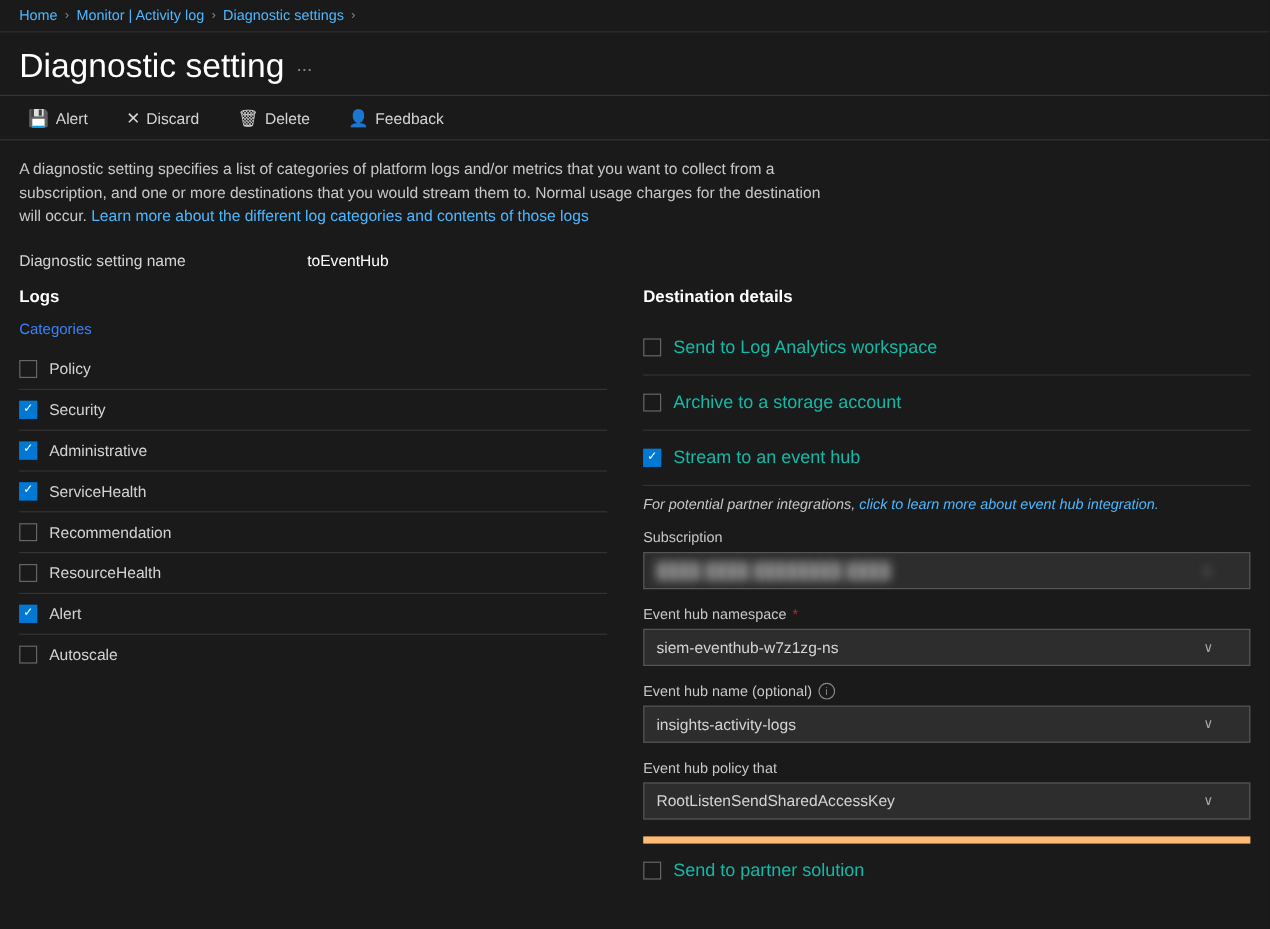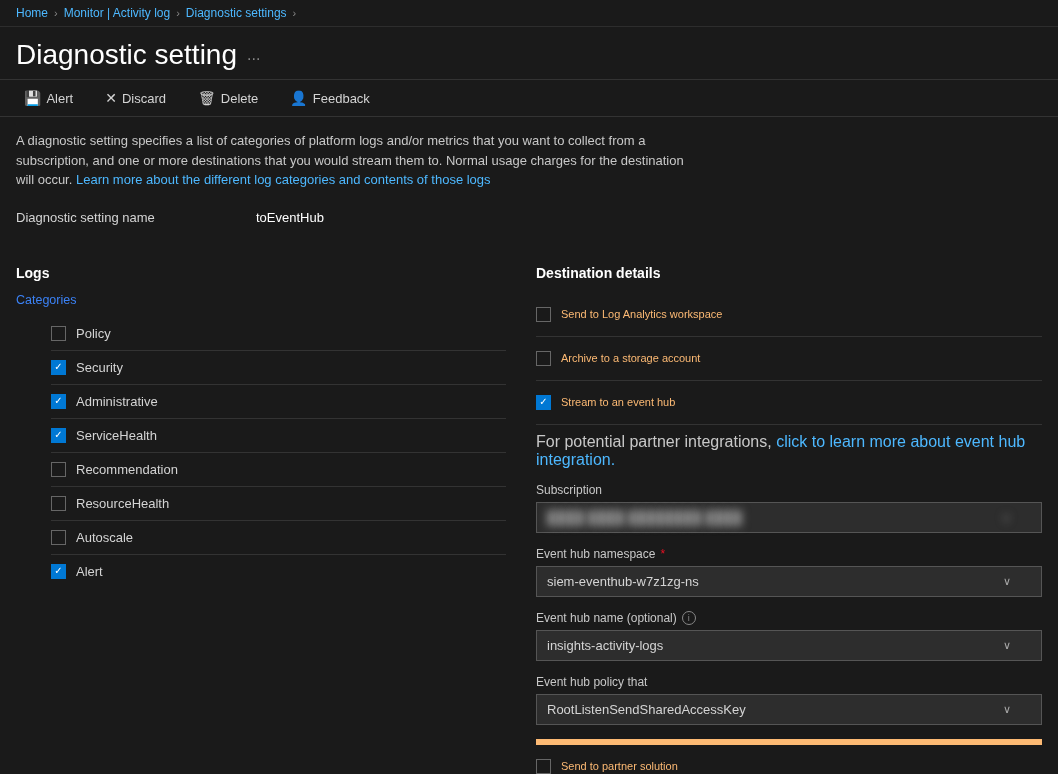--- a/index.html
+++ b/index.html
@@ -101,34 +101,32 @@
     }
     .right-panel {
       flex: 1;
       padding-left: 10px;
     }
     .section-header {
       font-size: 14px;
       font-weight: 600;
       color: #ffffff;
       margin-bottom: 12px;
-      margin-top: 26px;
     }
     .subsection-header {
       font-size: 12.5px;
       color: #3b82f6;
       margin-bottom: 10px;
     }
     .category-item {
       display: flex;
       align-items: center;
       gap: 10px;
       padding: 9px 0;
       border-bottom: 1px solid #333;
-      margin-left: 35px;
     }
     .category-item:last-child { border-bottom: none; }
     .checkbox-custom {
       width: 15px;
       height: 15px;
       border: 1px solid #666;
       background: #1a1a1a;
       display: flex;
       align-items: center;
       justify-content: center;
@@ -150,27 +148,28 @@
       color: #d4d4d4;
     }
     .destination-item {
       display: flex;
       align-items: center;
       gap: 10px;
       padding: 14px 0;
       border-bottom: 1px solid #333;
     }
     .destination-label {
-      font-size: 11px;
-      color: #fdba74;
+      font-size: 15px;
+      color: #14b8a6;
     }
     .partner-text {
-      font-size: 16px;
+      font-size: 12px;
       color: #c8c8c8;
       padding: 8px 0 14px 0;
+      font-style: italic;
     }
     .partner-text a { color: #4db8ff; text-decoration: none; cursor: pointer; }
     .form-group {
       margin-bottom: 14px;
     }
     .form-label {
       font-size: 12px;
       color: #c8c8c8;
       margin-bottom: 5px;
       display: flex;
@@ -303,27 +302,27 @@
       <div class="checkbox-custom"></div>
       <span class="category-label">Recommendation</span>
     </div>
 
     <div class="category-item">
       <div class="checkbox-custom"></div>
       <span class="category-label">ResourceHealth</span>
     </div>
 
     <div class="category-item">
+      <div class="checkbox-custom checked"></div>
+      <span class="category-label">Alert</span>
+    </div>
+
+    <div class="category-item">
       <div class="checkbox-custom"></div>
       <span class="category-label">Autoscale</span>
-    </div>
-
-    <div class="category-item">
-      <div class="checkbox-custom checked"></div>
-      <span class="category-label">Alert</span>
     </div>
   </div>
 
   <div class="right-panel">
     <div class="section-header">Destination details</div>
 
     <div class="destination-item">
       <div class="checkbox-custom"></div>
       <span class="destination-label">Send to Log Analytics workspace</span>
     </div>

